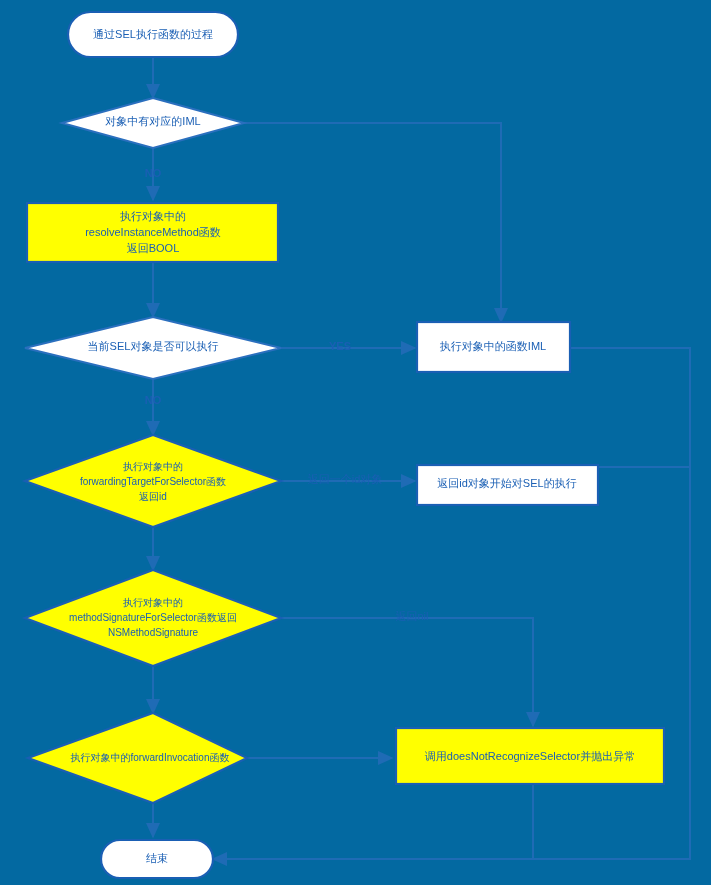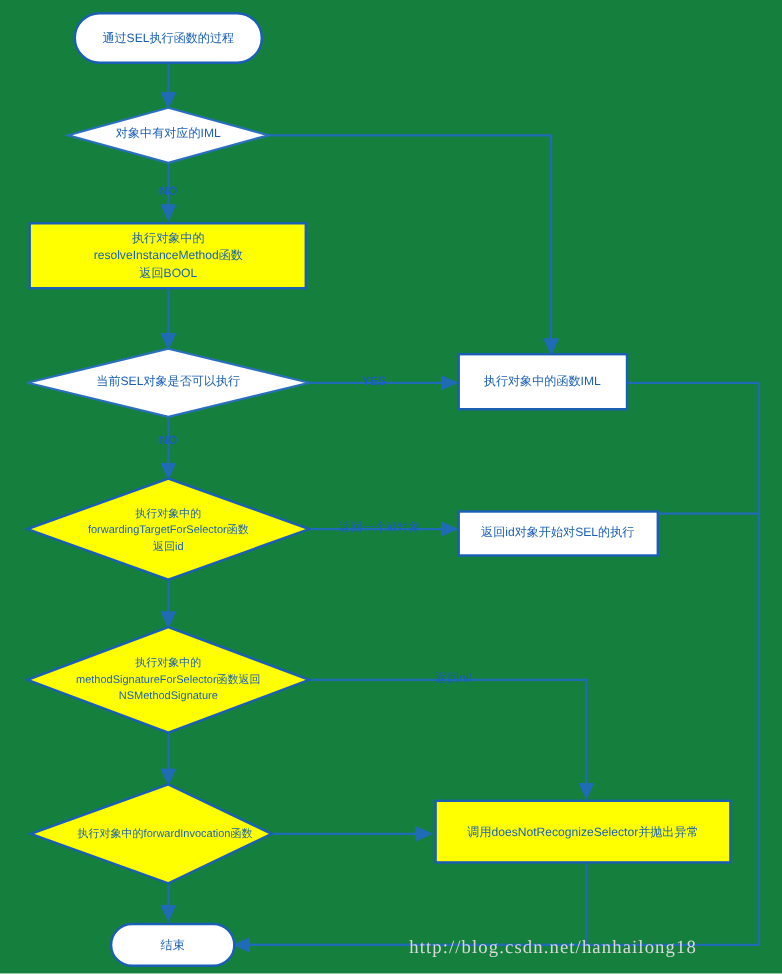--- a/index.html
+++ b/index.html
@@ -7,21 +7,21 @@
     padding: 0;
     background: #ffffff;
   }
   body {
     font-family: "Liberation Sans", "DejaVu Sans", sans-serif;
   }
   #canvas {
     position: relative;
     width: 711px;
     height: 885px;
-    background: #15803d;
+    background: #0369a1;
     overflow: hidden;
   }
   #flow-svg {
     position: absolute;
     left: 0;
     top: 0;
     width: 711px;
     height: 885px;
   }
   .node-text {
@@ -182,15 +182,14 @@
       <rect class="shape-yellow" x="396" y="728" width="268" height="56"></rect>
       <text class="node-text" x="530" y="757">调用doesNotRecognizeSelector并抛出异常</text>
     </g>
 
     <g>
       <rect class="shape-white" x="101" y="840" width="112" height="38" rx="19" ry="19"></rect>
       <text class="node-text" x="157" y="859.5">结束</text>
     </g>
   </svg>
 
-  <div class="watermark" id="watermark-bottom">http://blog.csdn.net/hanhailong18</div>
 
 </div>
 
 </body></html>

